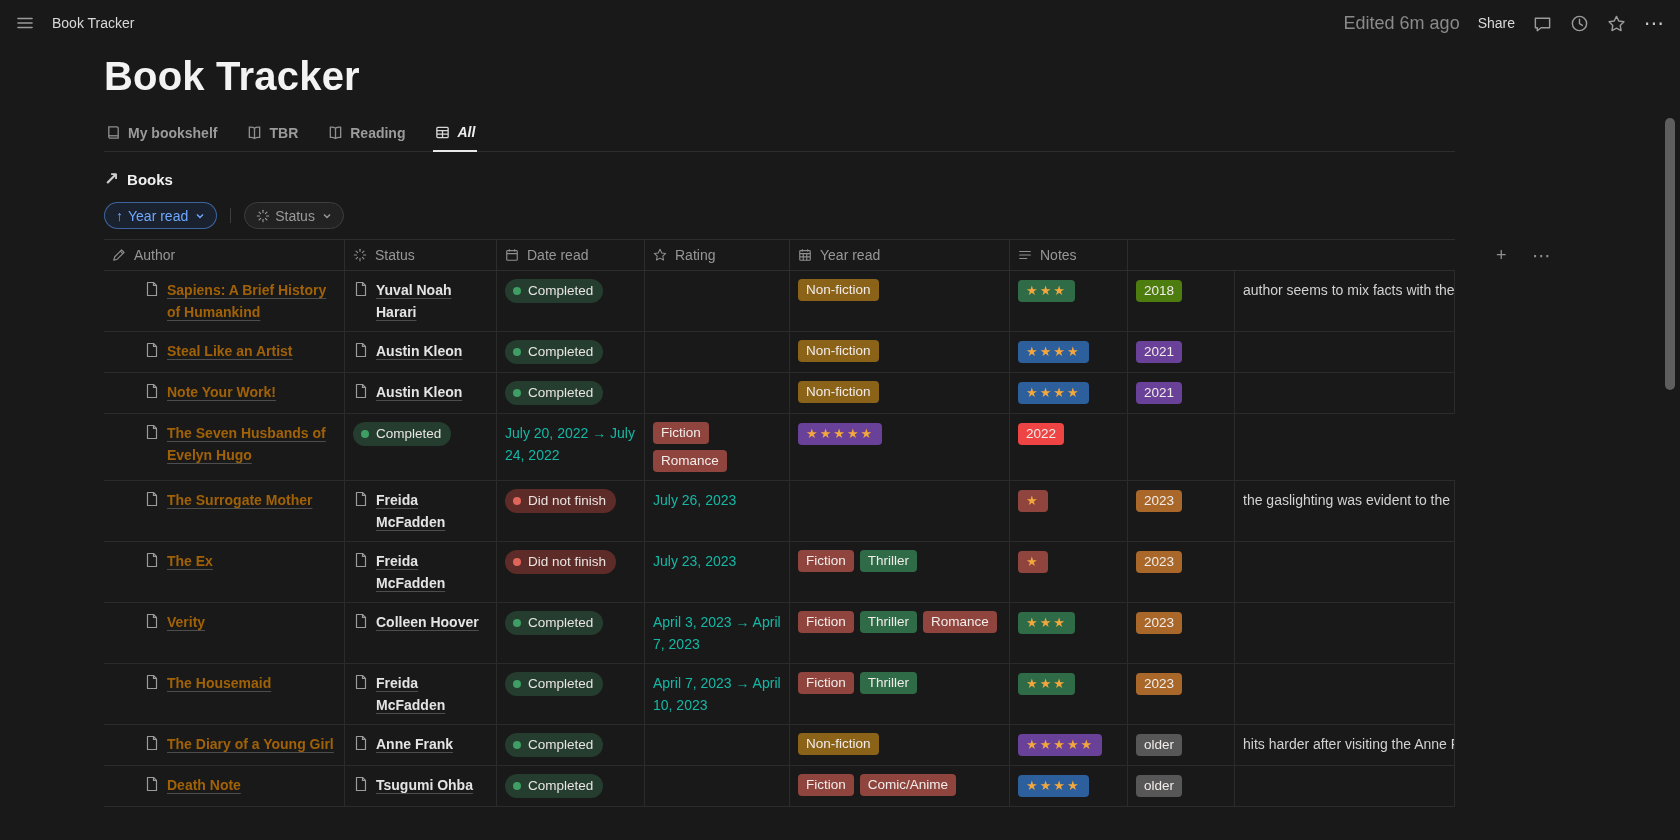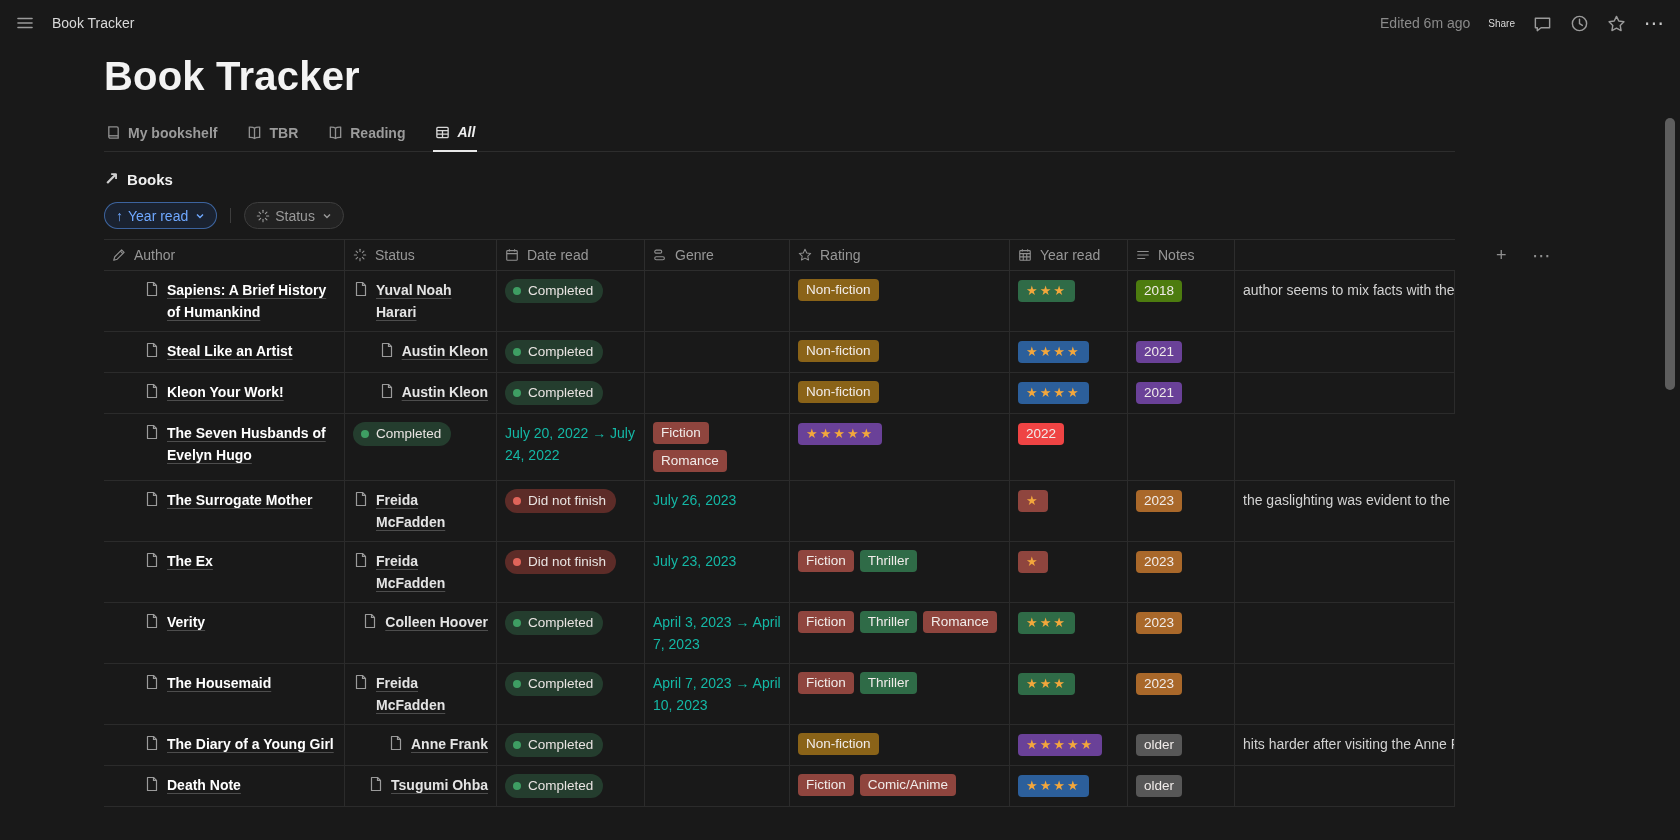--- a/index.html
+++ b/index.html
@@ -10,22 +10,22 @@
     position:relative; font-size:14px;
   }
   svg { display:block; }
 
   
   .topbar { height:46px; display:flex; align-items:center; justify-content:space-between; padding:0 16px; }
   .topbar-left { display:flex; align-items:center; gap:18px; }
   .tb-icon { color:#9b9b9b; cursor:pointer; display:flex; align-items:center; }
   .tb-title { color:#d9d9d9; font-size:14px; }
   .topbar-right { display:flex; align-items:center; gap:18px; }
-  .edited { color:#8a8a8a; font-size:14px; }
-  .share { color:#d9d9d9; font-size:10px; cursor:pointer; }
+  .edited { color:#8a8a8a; font-size:18px; }
+  .share { color:#d9d9d9; font-size:14px; cursor:pointer; }
   .more-glyph { font-size:20px; color:#c8c8c8; line-height:1; cursor:pointer; }
 
   
   .content { margin-left:104px; width:1351px; position:relative; }
   h1.page-title { color:#f3f3f3; font-size:40px; font-weight:700; line-height:44px; margin-top:8px; margin-bottom:18px; letter-spacing:.2px; }
 
   
   .tabs { display:flex; gap:26px; border-bottom:1px solid #2d2d2d; }
   .tab { display:flex; align-items:center; gap:7px; padding:8px 2px 10px 2px; color:#9b9b9b; font-weight:600; font-size:14px; cursor:pointer; }
   .tab .ticon { color:#8f8f8f; }
@@ -52,23 +52,23 @@
   .thcell { display:flex; align-items:center; gap:8px; padding:7px 8px; color:#979797; font-size:14px; border-right:1px solid #2d2d2d; cursor:pointer; }
   .thcell.first { padding-left:36px; }
   .hic { color:#8f8f8f; display:flex; flex:0 0 auto; }
   .hextra { position:absolute; top:0; height:33px; display:flex; align-items:center; color:#8f8f8f; cursor:pointer; font-size:18px; }
   .hextra.plus { left:1392px; }
   .hextra.dots { left:1428px; font-size:19px; }
 
   .trow { border-bottom:1px solid #2b2b2b; }
   .cell { padding:8px; border-right:1px solid #2b2b2b; font-size:14px; line-height:22px; color:#d6d6d6; cursor:pointer; }
   .name-cell { display:flex; gap:7px; align-items:flex-start; padding-left:40px; }
-  .author-cell { display:flex; gap:7px; align-items:flex-start;justify-content:flex-end; }
+  .author-cell { display:flex; gap:7px; align-items:flex-start; }
   .page-ic { color:#9b9b9b; flex:0 0 auto; margin-top:2px; }
-  .name-link { color:#ffffff; font-weight:600; text-decoration:underline; text-decoration-color:#4d4d4d; text-underline-offset:3px; cursor:pointer; }
+  .name-link { color:#a16207; font-weight:600; text-decoration:underline; text-decoration-color:#4d4d4d; text-underline-offset:3px; cursor:pointer; }
   .author-link { color:#e4e4e4; font-weight:600; text-decoration:underline; text-decoration-color:#4d4d4d; text-underline-offset:3px; cursor:pointer; }
 
   .status-pill { display:inline-flex; align-items:center; gap:7px; padding:1px 10px 1px 8px; border-radius:12px; color:#e9e4e2; font-size:13.5px; white-space:nowrap; }
   .dot { width:8px; height:8px; border-radius:50%; flex:0 0 auto; }
 
   .genre-cell { display:flex; flex-wrap:wrap; gap:6px; align-content:flex-start; }
   .tag { display:inline-block; padding:1px 8px; border-radius:4px; color:#f1ecea; font-size:13.5px; line-height:20px; white-space:nowrap; height:22px; }
 
   .rating-badge { display:inline-block; padding:1px 8px; border-radius:4px; color:#f3a73c; letter-spacing:2px; font-size:13px; line-height:20px; height:22px; white-space:nowrap; }
 
@@ -227,29 +227,20 @@
         <span class="hic">
           <svg width="14" height="14" viewBox="0 0 16 16" fill="none" stroke="currentColor" stroke-width="1.3">
               <rect x="2" y="3" width="12" height="11" rx="1"></rect>
               <path d="M2 6.5h12M5 1.5v2.5M11 1.5v2.5"></path>
             </svg>
         </span>
         <span>Date read</span>
       </div>
       <div class="thcell">
         <span class="hic">
-          <svg width="14" height="14" viewBox="0 0 16 16" fill="none" stroke="currentColor" stroke-width="1.3">
-              <rect x="2" y="2.5" width="8" height="3.4" rx="1.7"></rect>
-              <rect x="2" y="10" width="11" height="3.4" rx="1.7"></rect>
-            </svg>
-        </span>
-        <span>Genre</span>
-      </div>
-      <div class="thcell">
-        <span class="hic">
           <svg width="14" height="14" viewBox="0 0 16 16" fill="none" stroke="currentColor" stroke-width="1.2" stroke-linejoin="round">
               <path d="M8 1.5l2 4.1 4.5.6-3.3 3.1.8 4.4L8 11.6l-4 2.1.8-4.4L1.5 6.2l4.5-.6z"></path>
             </svg>
         </span>
         <span>Rating</span>
       </div>
       <div class="thcell">
         <span class="hic">
           <svg width="14" height="14" viewBox="0 0 16 16" fill="none" stroke="currentColor" stroke-width="1.3">
               <rect x="2" y="3" width="12" height="11" rx="1"></rect>
@@ -337,21 +328,21 @@
           <div class="cell notes-cell"></div>
         </div>
         <div class="tgrid trow">
           <div class="cell name-cell">
             <span class="page-ic">
               <svg width="16" height="16" viewBox="0 0 16 16" fill="none" stroke="currentColor" stroke-width="1.2">
                 <path d="M3.5 1.5h6l3 3V14.5h-9z" stroke-linejoin="round"></path>
                 <path d="M9.5 1.5v3h3"></path>
               </svg>
             </span>
-            <span class="name-link">Kleon Your Work!</span>
+            <span class="name-link">Note Your Work!</span>
           </div>
           <div class="cell author-cell">
             <span class="page-ic">
               <svg width="16" height="16" viewBox="0 0 16 16" fill="none" stroke="currentColor" stroke-width="1.2">
                 <path d="M3.5 1.5h6l3 3V14.5h-9z" stroke-linejoin="round"></path>
                 <path d="M9.5 1.5v3h3"></path>
               </svg>
             </span>
             <span class="author-link">Austin Kleon</span>
           </div>

